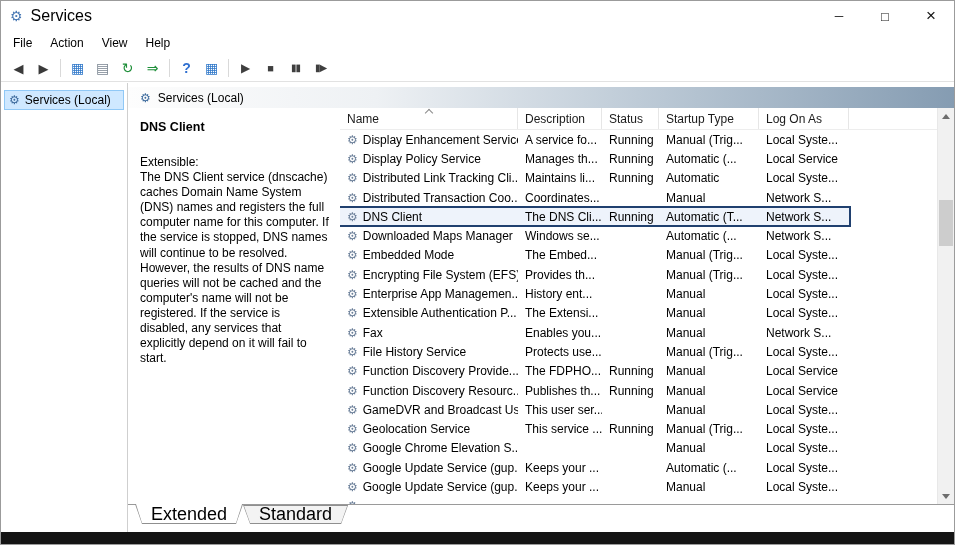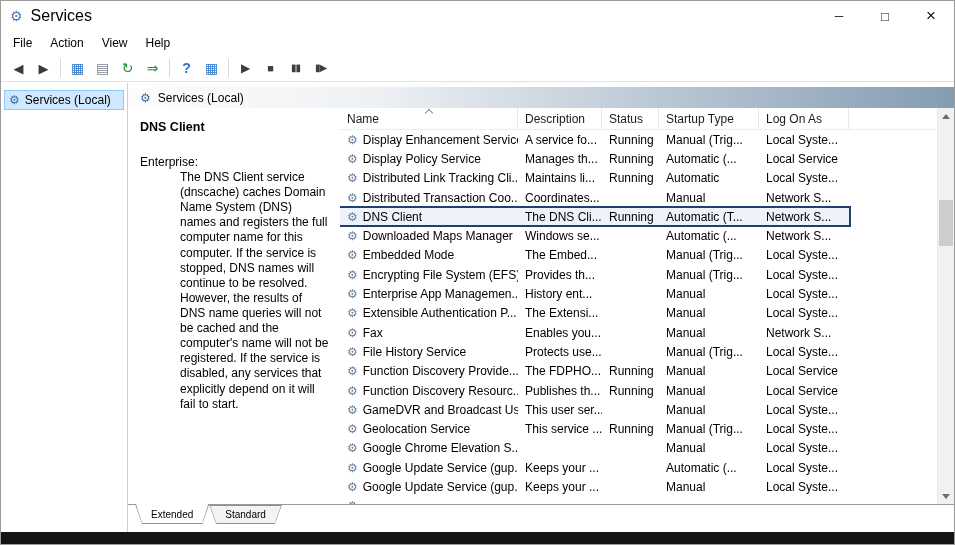--- a/index.html
+++ b/index.html
@@ -36,21 +36,21 @@
   .tree-icon { color:#3f6c9e; font-size:12px; line-height:1; }
   .main-pane { flex:1; display:flex; flex-direction:column; padding-top:4px; min-width:0; }
   .banner { height:21px; flex:0 0 21px; display:flex; align-items:center; gap:7px; padding-left:12px;
     background:linear-gradient(90deg,#fdfdfd 0%,#eef1f4 30%,#b9c7d4 65%,#859cb2 100%); }
   .banner-icon { color:#3f6c9e; font-size:12px; line-height:1; }
   .body { flex:1; display:flex; min-height:0; }
   
   .detail-pane { width:212px; flex:0 0 212px; padding:12px 10px 0 12px; overflow:hidden; }
   .detail-title { font-weight:bold; font-size:12.5px; margin-bottom:21px; }
   .detail-desc-label { margin-bottom:1px; }
-  .detail-desc { line-height:1.26;margin-left:40px; }
+  .detail-desc { line-height:1.26; }
   
   .list-pane { flex:1; position:relative; min-width:0; overflow:hidden; }
   .list-header { display:flex; height:22px; align-items:center; border-bottom:1px solid #ededed; }
   .hcell { position:relative; height:100%; display:flex; align-items:center; padding-left:7px; border-right:1px solid #e6e6e6; color:#1a1a1a; }
   .sort-chevron { position:absolute; top:2px; left:50%; width:6px; height:6px;
     border-left:1px solid #8a8a8a; border-top:1px solid #8a8a8a; transform:translateX(-50%) rotate(45deg); }
   .rows { position:absolute; top:22px; bottom:0; left:0; right:17px; overflow:hidden; }
   .svc-row { display:flex; align-items:center; height:19.3px; position:relative; width:509px; }
   .cell { height:100%; display:flex; align-items:center; padding-left:7px; overflow:hidden; white-space:nowrap; }
   .c0{width:178px}.c1{width:84px}.c2{width:57px}.c3{width:100px}.c4{width:90px}
@@ -66,21 +66,21 @@
   .sb-thumb { position:absolute; left:1px; right:1px; top:92px; height:46px; background:#cdcdcd; }
   
   .tabbar { height:28px; flex:0 0 28px; border-top:1px solid #9a9a9a; display:flex; align-items:flex-start; padding-left:7px; }
   .tab { position:relative; height:20px; padding:0 16px; display:flex; align-items:center; justify-content:center; }
   .tab-bg { position:absolute; inset:0; clip-path:polygon(0 0,100% 0,calc(100% - 7px) 100%,7px 100%); background:#8f8f8f; }
   .tab-bg::after { content:''; position:absolute; left:1px; right:1px; top:0; bottom:1px;
     clip-path:polygon(0 0,100% 0,calc(100% - 6px) 100%,6px 100%); background:#fff; }
   .tab.active { margin-top:-1px; }
   .tab:not(.active) { height:19px; }
   .tab:not(.active) .tab-bg::after { background:#f3f3f3; top:1px; }
-  .tab-label { position:relative; font-size:10px; }
+  .tab-label { position:relative; font-size:18px; }
   
   .bottom-strip { position:absolute; left:0; right:0; bottom:0; height:12px; background:#141414; }
 </style>
 </head>
 <body>
 
 <div class="window">
 
   <div class="titlebar">
     <span class="app-icon">⚙</span>
@@ -130,21 +130,21 @@
 
       <div class="banner">
         <span class="banner-icon">⚙</span>
         <span>Services (Local)</span>
       </div>
 
       <div class="body">
 
         <div class="detail-pane">
           <div class="detail-title">DNS Client</div>
-          <div class="detail-desc-label">Enterprise:</div>
+          <div class="detail-desc-label">Extensible:</div>
           <div class="detail-desc">The DNS Client service (dnscache) caches Domain Name System (DNS) names and registers the full computer name for this computer. If the service is stopped, DNS names will continue to be resolved. However, the results of DNS name queries will not be cached and the computer's name will not be registered. If the service is disabled, any services that explicitly depend on it will fail to start.</div>
         </div>
 
         <div class="list-pane">
           <div class="list-header">
               <span class="hcell c0">
                 <span>Name</span>
                 <span class="sort-chevron"></span>
               </span>
               <span class="hcell c1">

